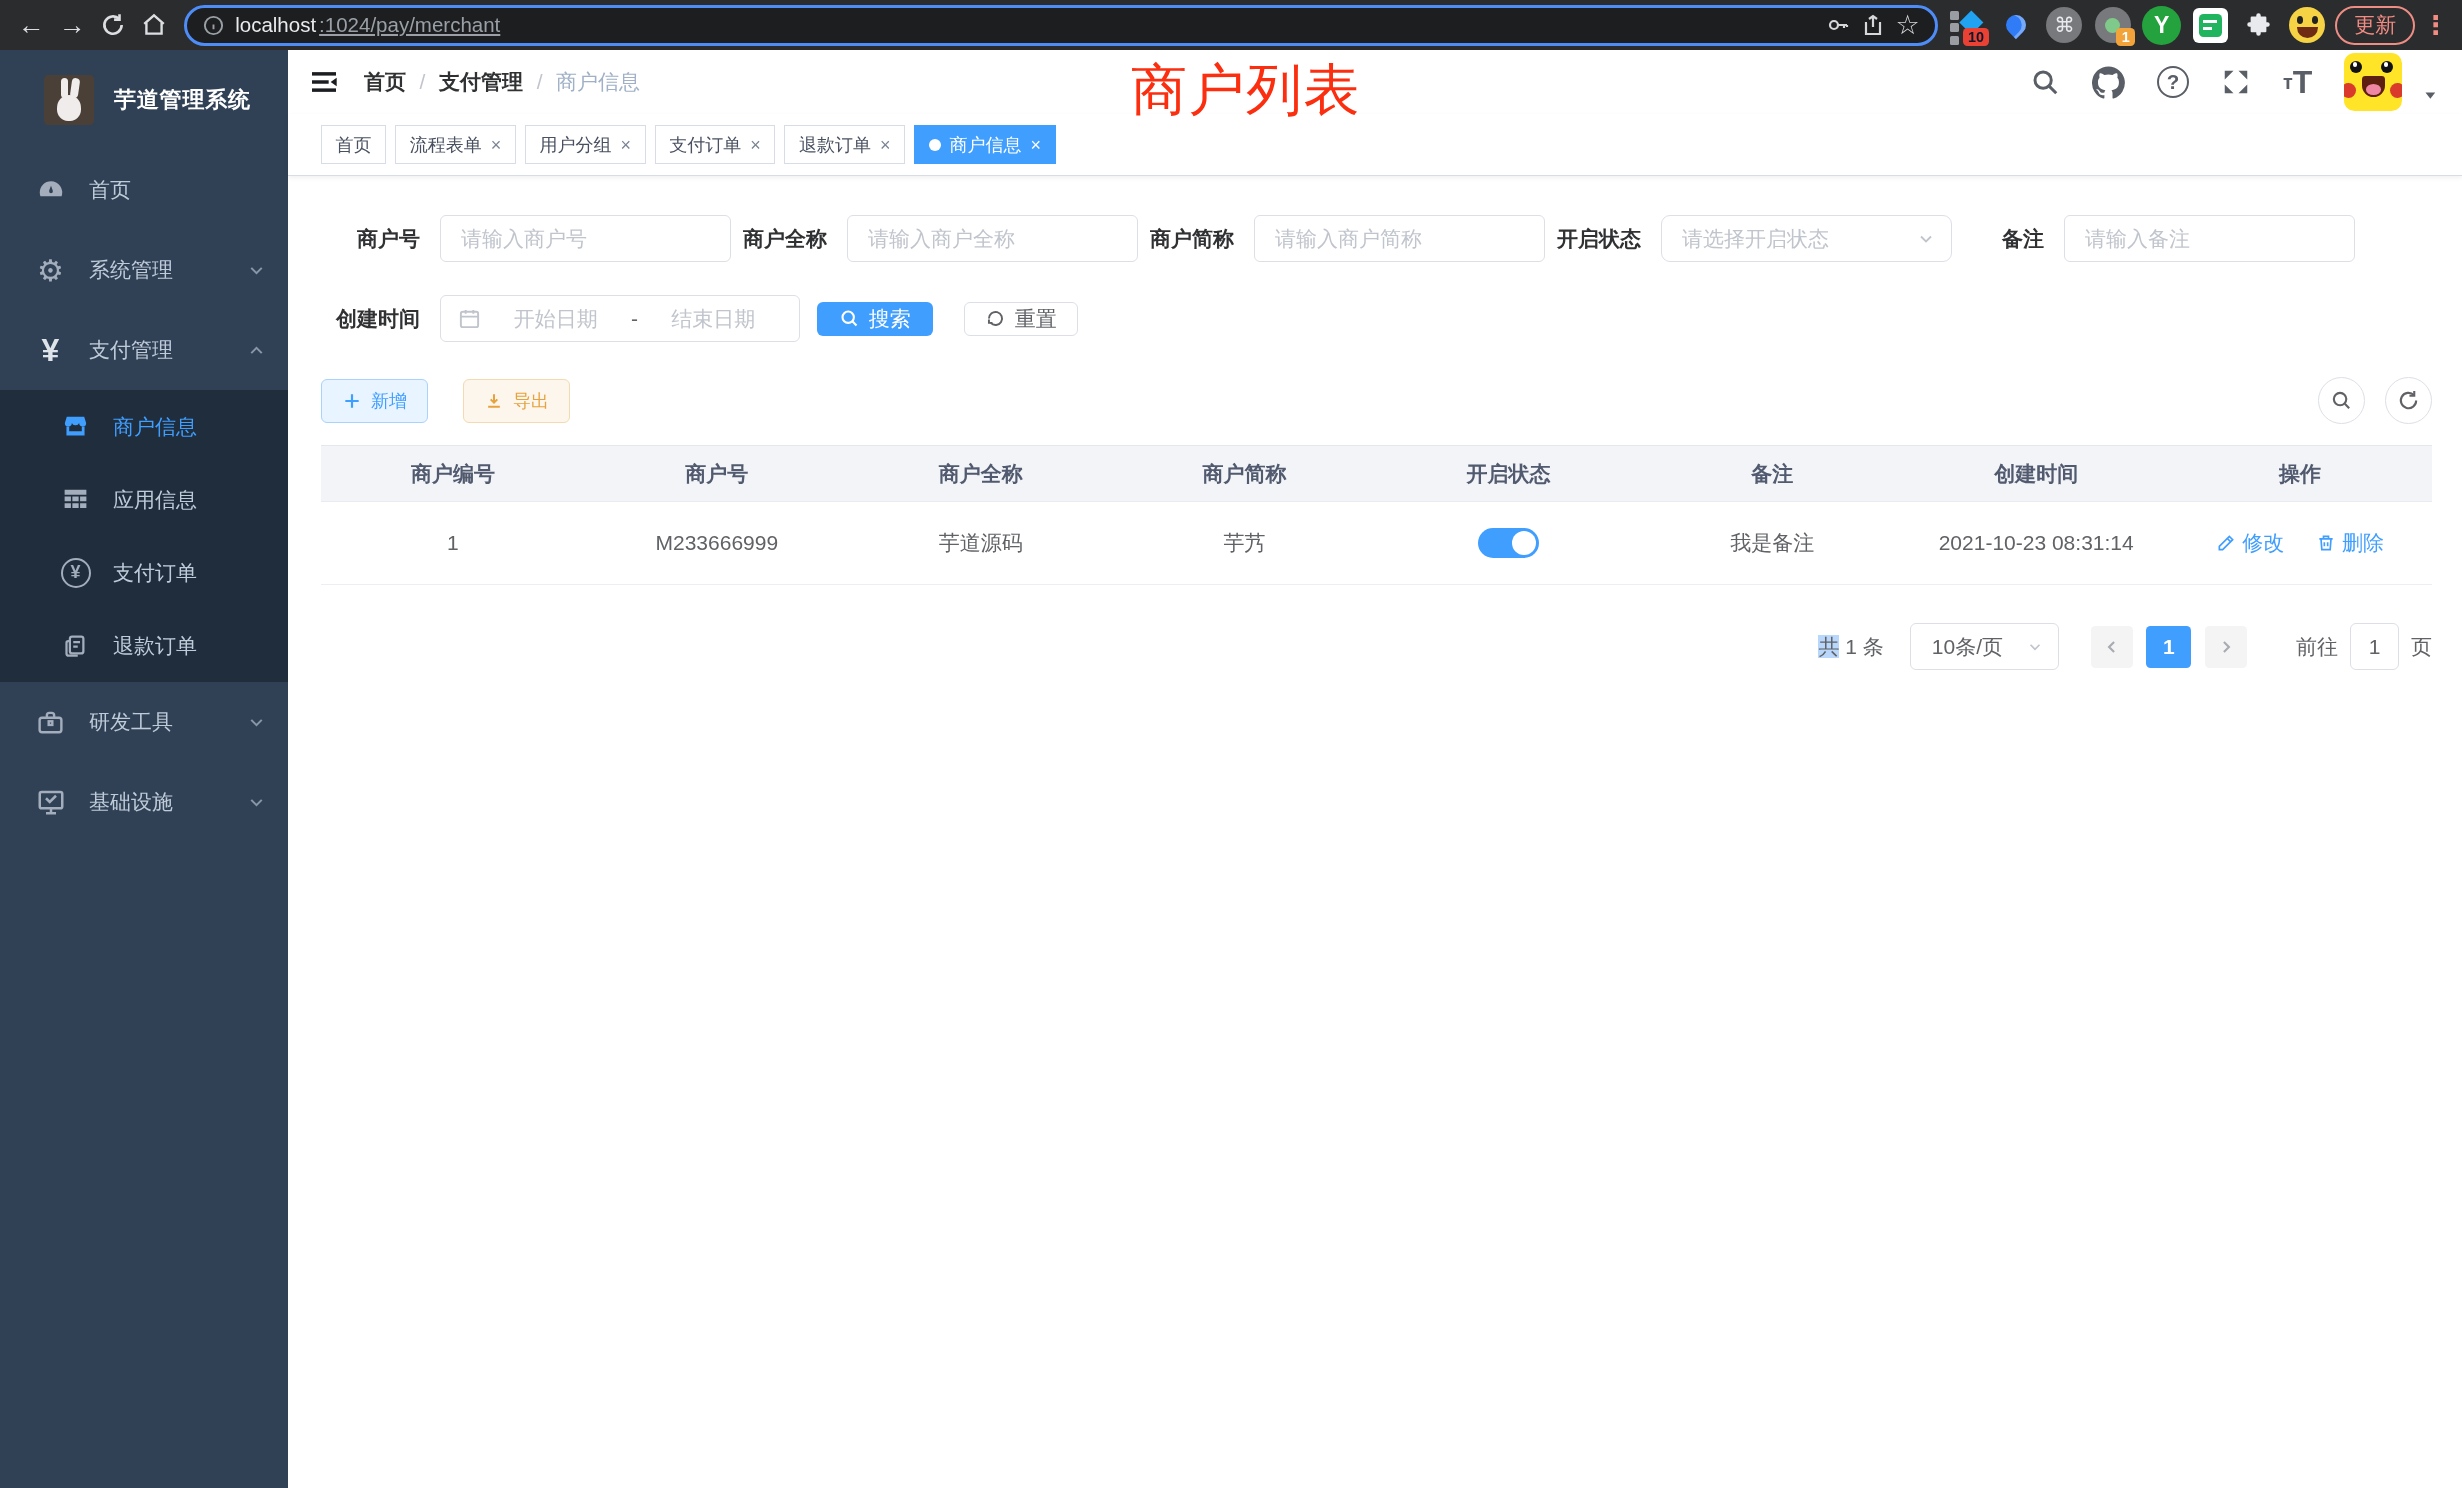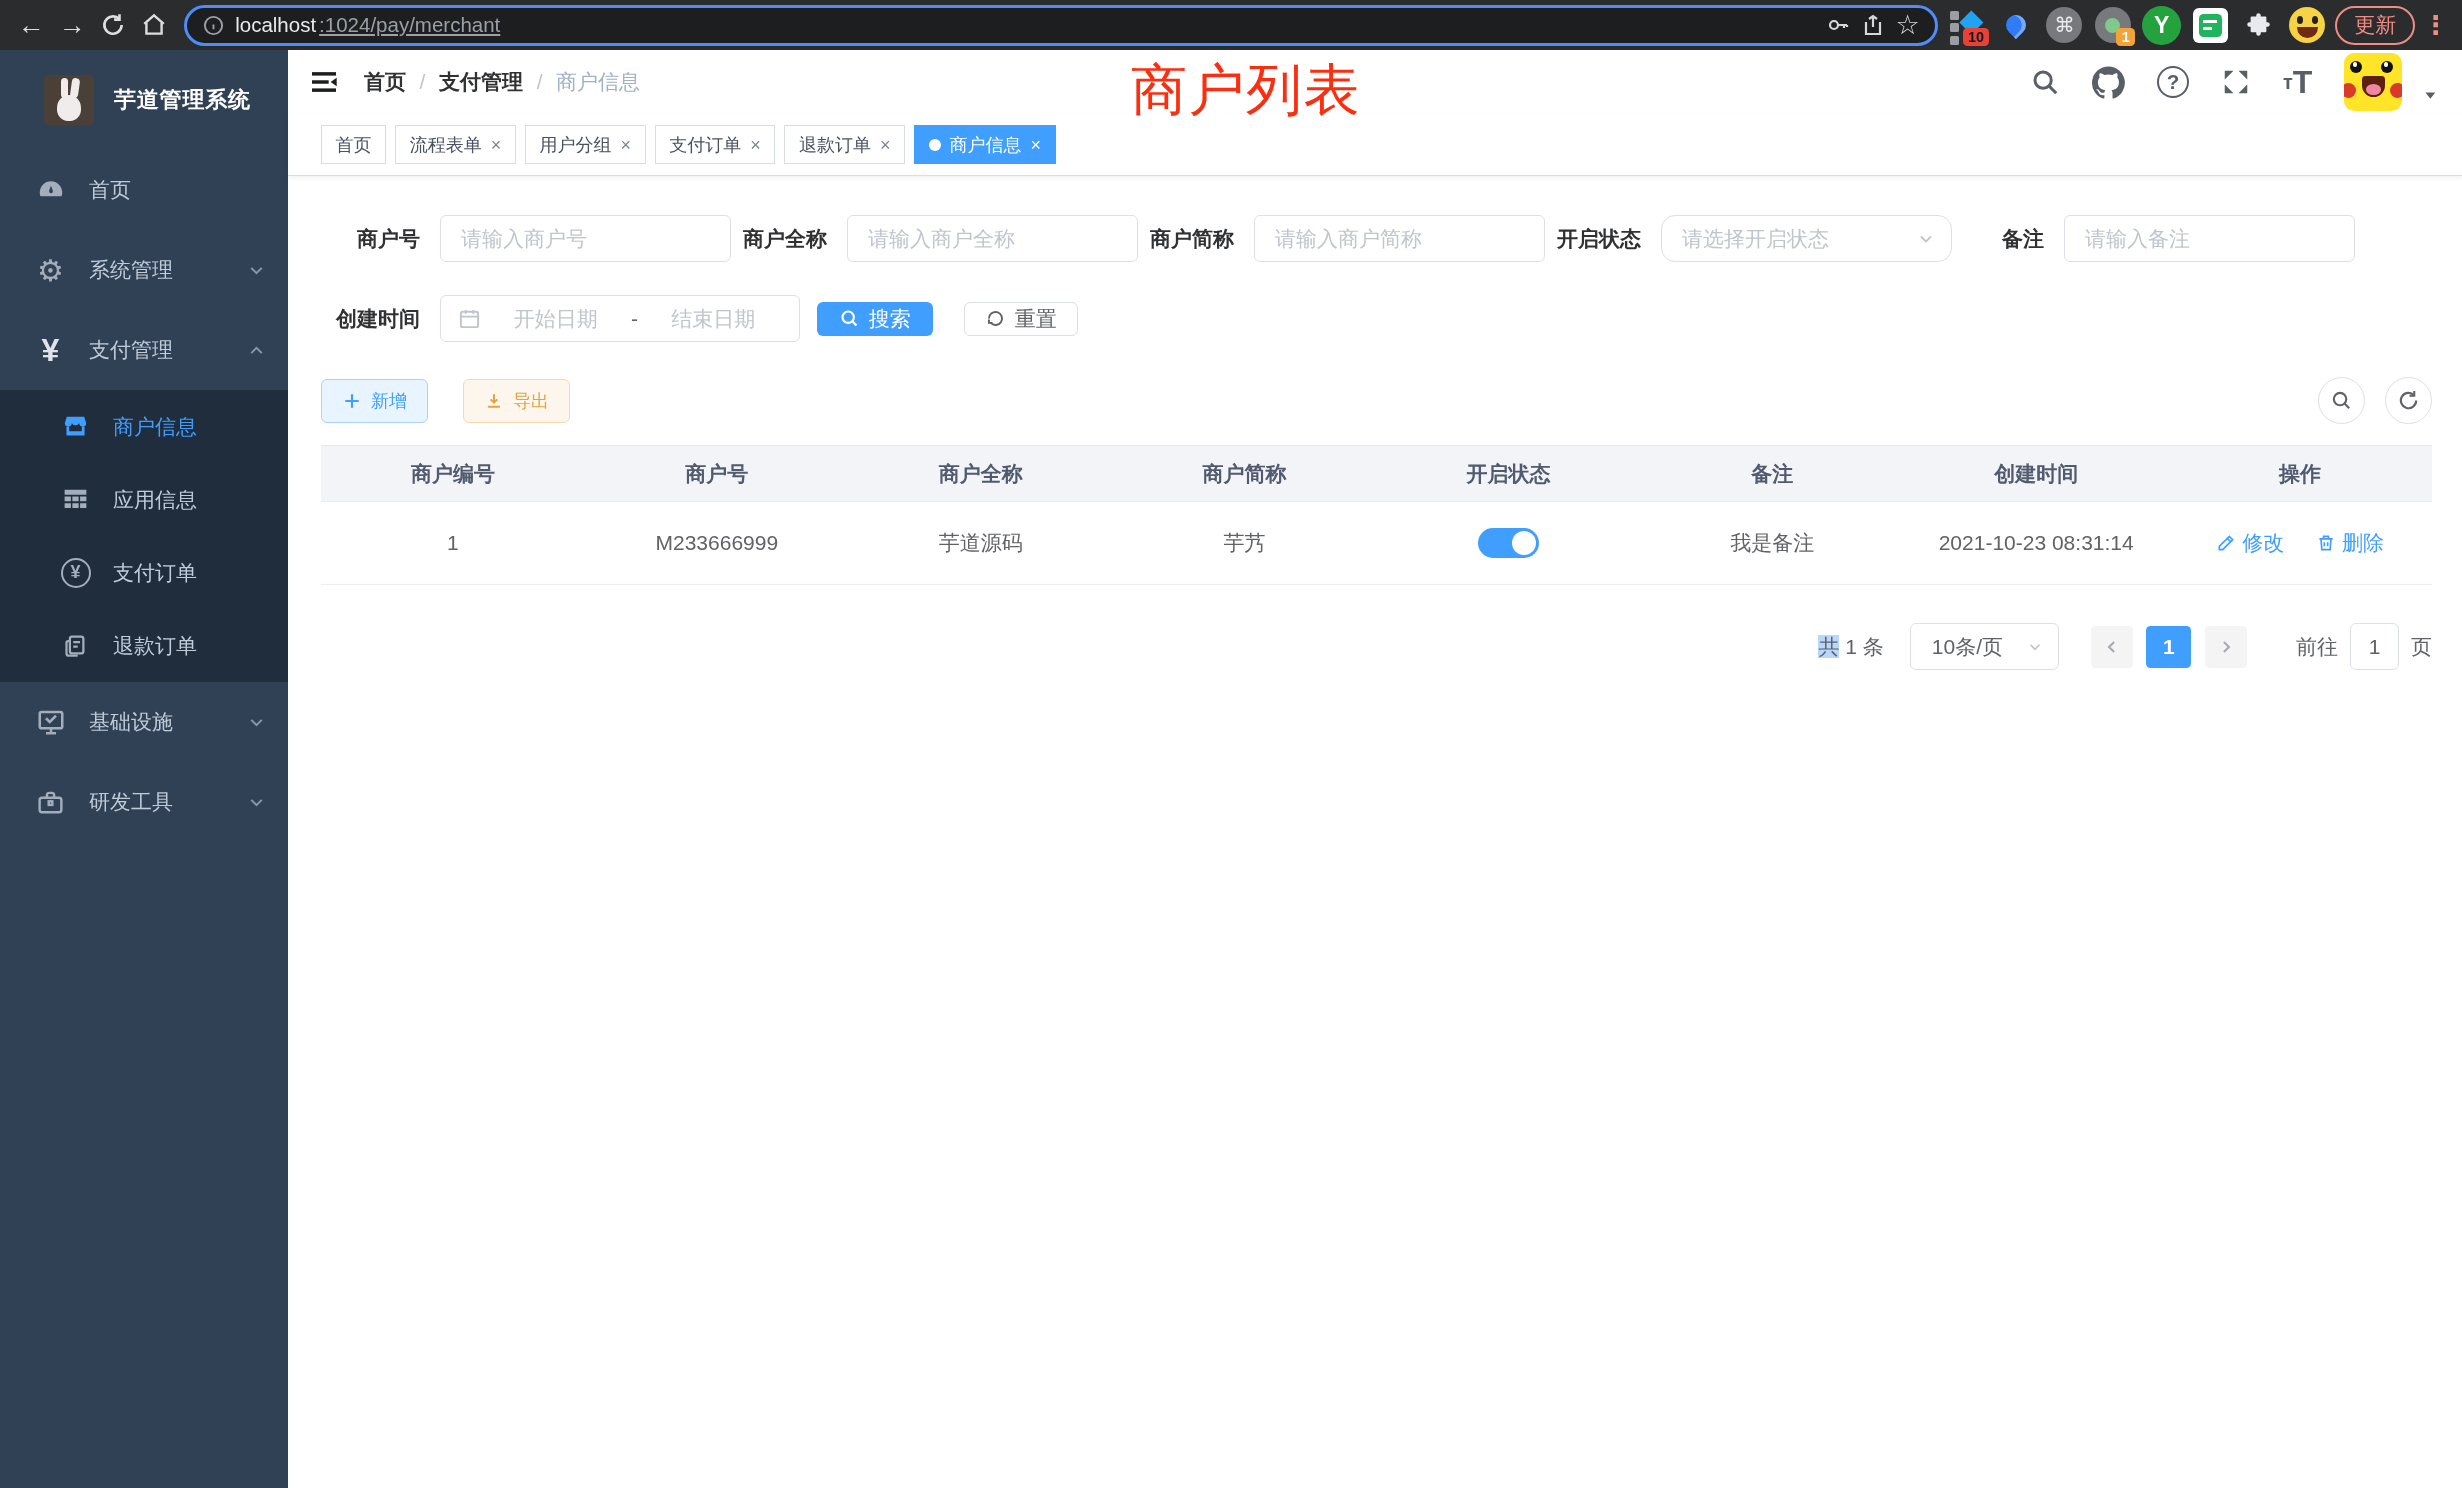--- a/index.html
+++ b/index.html
@@ -104,21 +104,21 @@
 
   
   .content { padding:39px 30px 0 33px; background:#fff; flex:1; }
   .frow { display:flex; align-items:center; margin-bottom:33px; }
   .fgroup { display:flex; align-items:center; margin-right:12px; }
   .flabel { font-size:21px; font-weight:700; color:#303133; margin-right:20px; white-space:nowrap; }
   .flabel.w130 { width:99px; text-align:right; }
   .inp { width:291px; height:47px; border:1.5px solid #dcdfe6; border-radius:6px; padding:0 20px;
          font-size:21px; color:#606266; background:#fff; outline:none; font-family:Liberation Sans, sans-serif; }
   .inp::placeholder { color:#c0c4cc; }
-  .select-box { width:291px; height:47px; border:1.5px solid #dcdfe6; border-radius:14px; padding:0 15px 0 20px;
+  .select-box { width:291px; height:47px; border:1.5px solid #dcdfe6; border-radius:9px; padding:0 15px 0 20px;
                 display:flex; align-items:center; justify-content:space-between; color:#c0c4cc; font-size:21px;
                 background:#fff; cursor:pointer; }
   .sel-caret { color:#c0c4cc; display:flex; }
   .daterange { width:360px; height:47px; border:1.5px solid #dcdfe6; border-radius:6px; display:flex;
                align-items:center; padding:0 16.7px; gap:6px; background:#fff; cursor:text; }
   .daterange .ph { color:#c0c4cc; font-size:21px; flex:1; text-align:center; }
   .daterange .sep { color:#606266; font-size:21px; }
   .cal-icon { color:#c0c4cc; display:flex; flex:none; }
   .btn { height:34px; border-radius:6px; font-size:21px; display:inline-flex; align-items:center;
          justify-content:space-between; gap:9px; cursor:pointer; border:1.5px solid transparent; font-family:inherit; }
@@ -325,42 +325,42 @@
                 <path d="M7 8H5.5A1.5 1.5 0 0 0 4 9.5V19a2 2 0 0 0 2 2h8"></path>
                 <path d="M10 9h6M10 13h4"></path>
               </svg>
           </span>
           <span>退款订单</span>
         </div>
       </div>
 
       <div class="menu-item">
         <span class="m-icon">
-          <svg width="30" height="30" viewBox="0 0 24 24" fill="none" stroke="currentColor" stroke-width="2">
-              <rect x="3" y="4" width="18" height="13" rx="1.5"></rect>
-              <path d="M8 9l3 3 5-5M12 17v4M8 21h8"></path>
-            </svg>
-        </span>
-        <span>基础设施</span>
-        <span class="chev">
-          <svg width="21" height="21" viewBox="0 0 24 24" fill="none" stroke="currentColor" stroke-width="2.4">
-              <path d="M6 9l6 6 6-6"></path>
-            </svg>
-        </span>
-      </div>
-
-      <div class="menu-item">
-        <span class="m-icon">
           <svg width="29" height="29" viewBox="0 0 24 24" fill="none" stroke="currentColor" stroke-width="2">
               <rect x="3" y="8" width="18" height="12" rx="2"></rect>
               <path d="M9 8V6a2 2 0 0 1 2-2h2a2 2 0 0 1 2 2v2"></path>
               <rect x="10.5" y="11" width="3" height="3"></rect>
             </svg>
         </span>
         <span>研发工具</span>
+        <span class="chev">
+          <svg width="21" height="21" viewBox="0 0 24 24" fill="none" stroke="currentColor" stroke-width="2.4">
+              <path d="M6 9l6 6 6-6"></path>
+            </svg>
+        </span>
+      </div>
+
+      <div class="menu-item">
+        <span class="m-icon">
+          <svg width="30" height="30" viewBox="0 0 24 24" fill="none" stroke="currentColor" stroke-width="2">
+              <rect x="3" y="4" width="18" height="13" rx="1.5"></rect>
+              <path d="M8 9l3 3 5-5M12 17v4M8 21h8"></path>
+            </svg>
+        </span>
+        <span>基础设施</span>
         <span class="chev">
           <svg width="21" height="21" viewBox="0 0 24 24" fill="none" stroke="currentColor" stroke-width="2.4">
               <path d="M6 9l6 6 6-6"></path>
             </svg>
         </span>
       </div>
 
     </aside>
 
     <div class="main">

